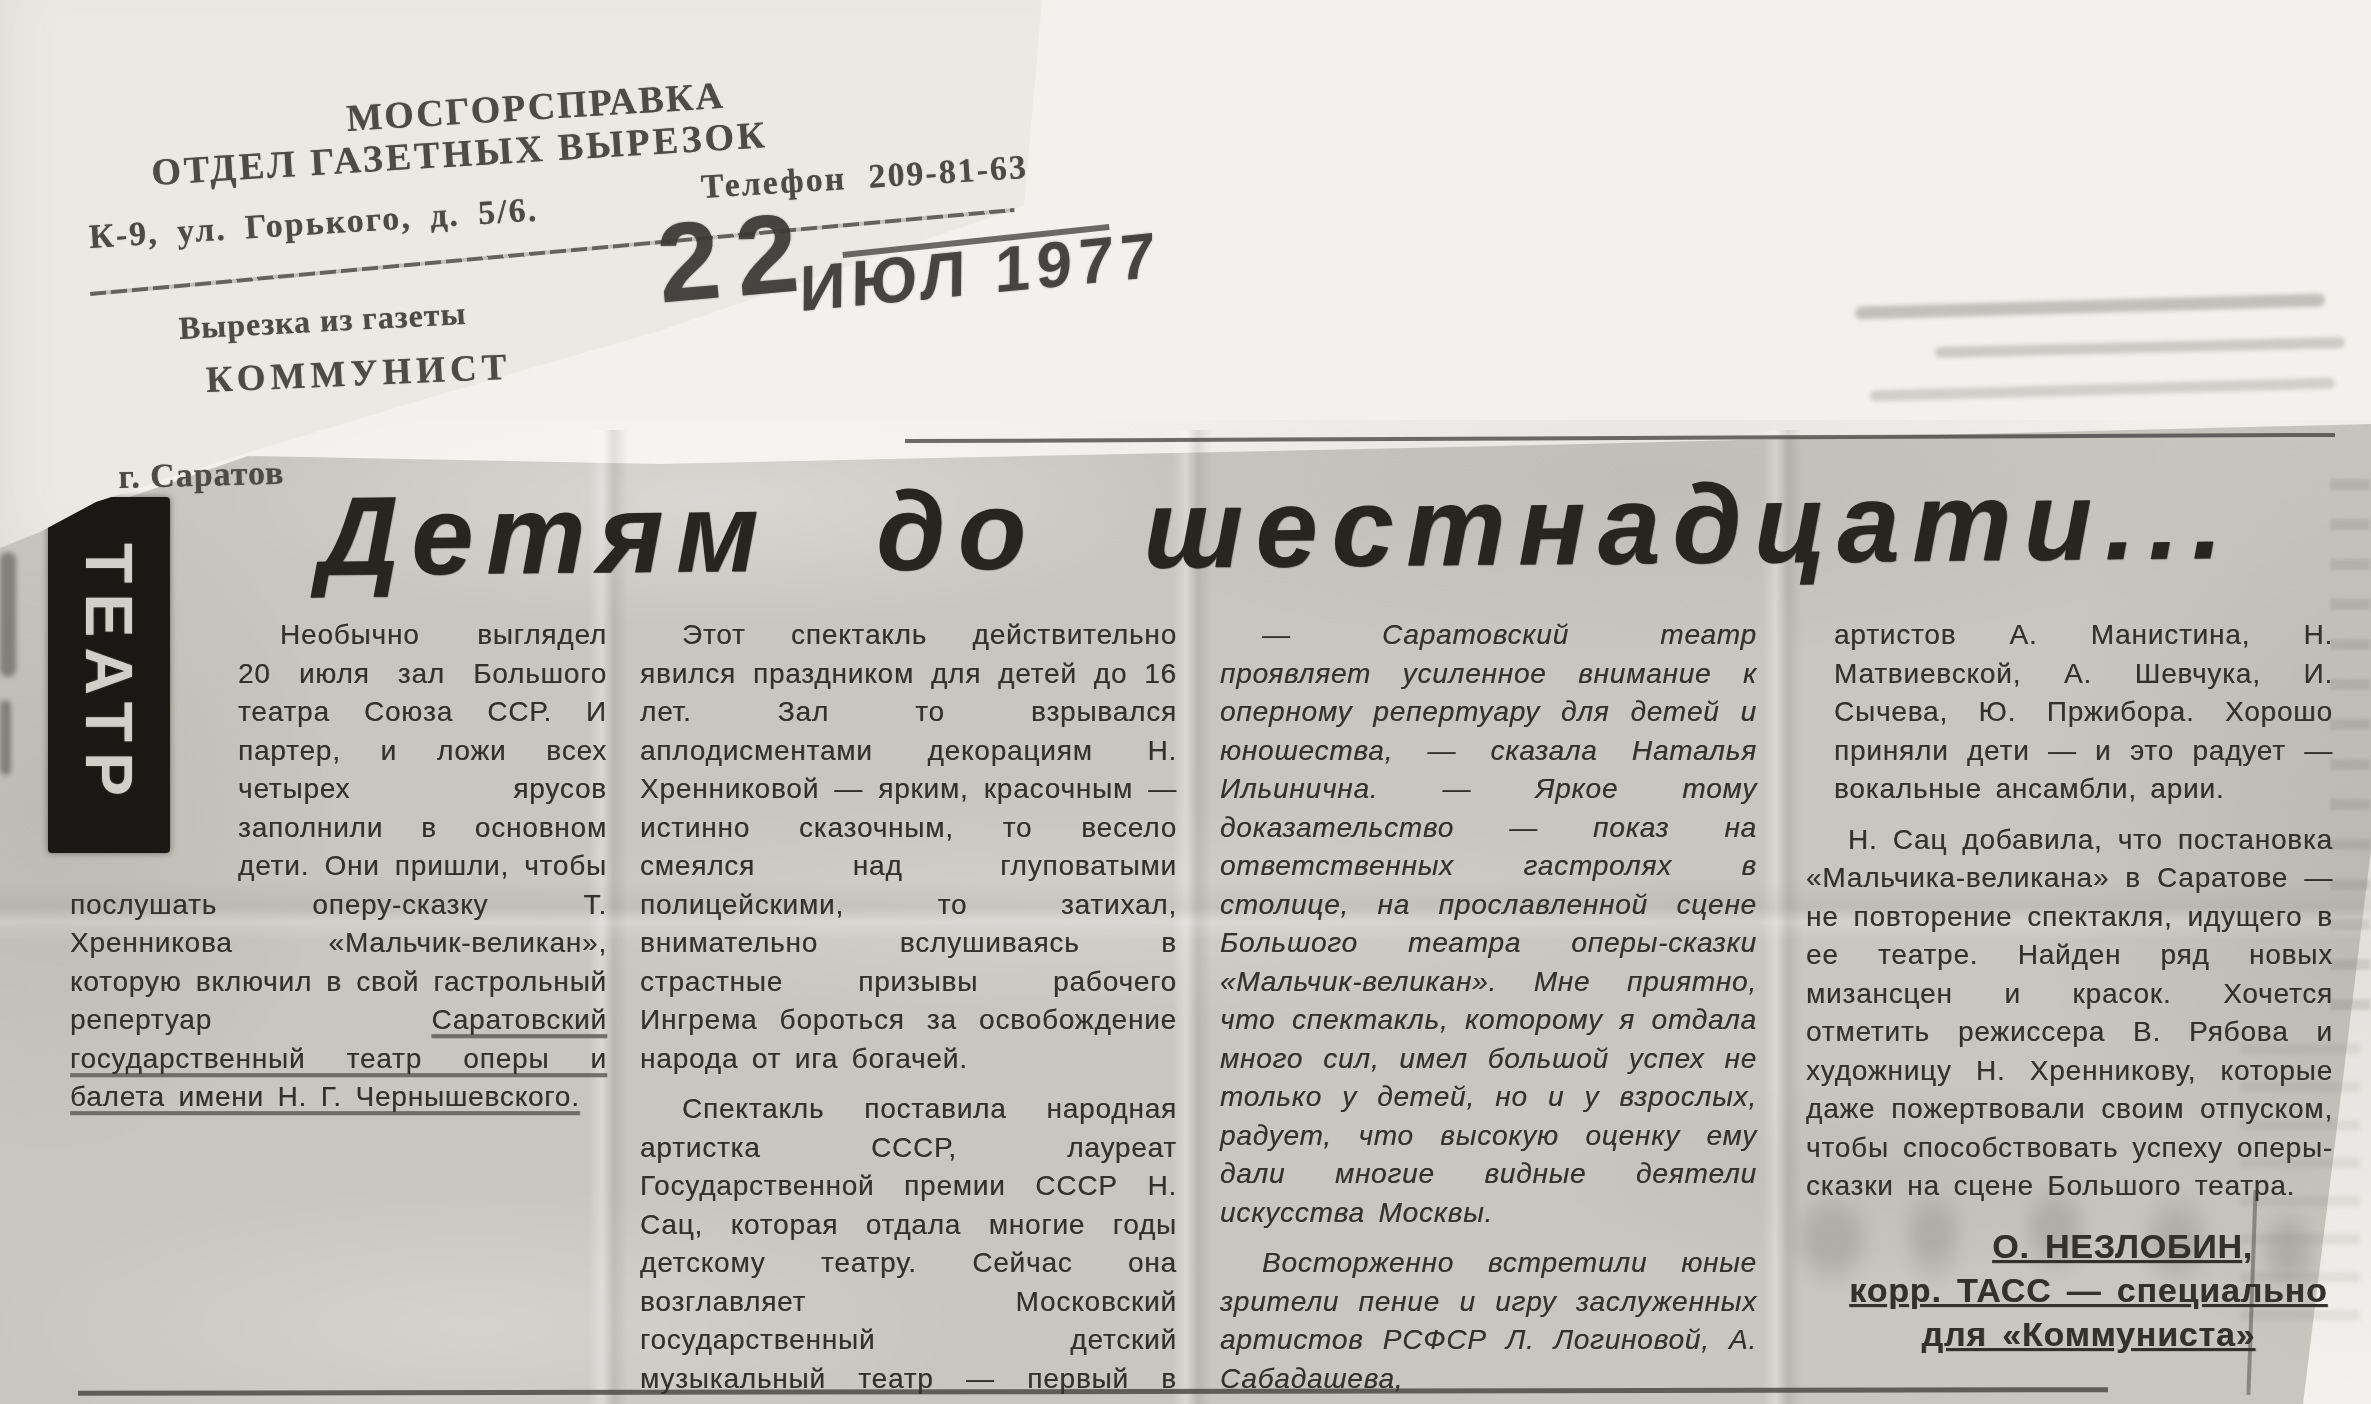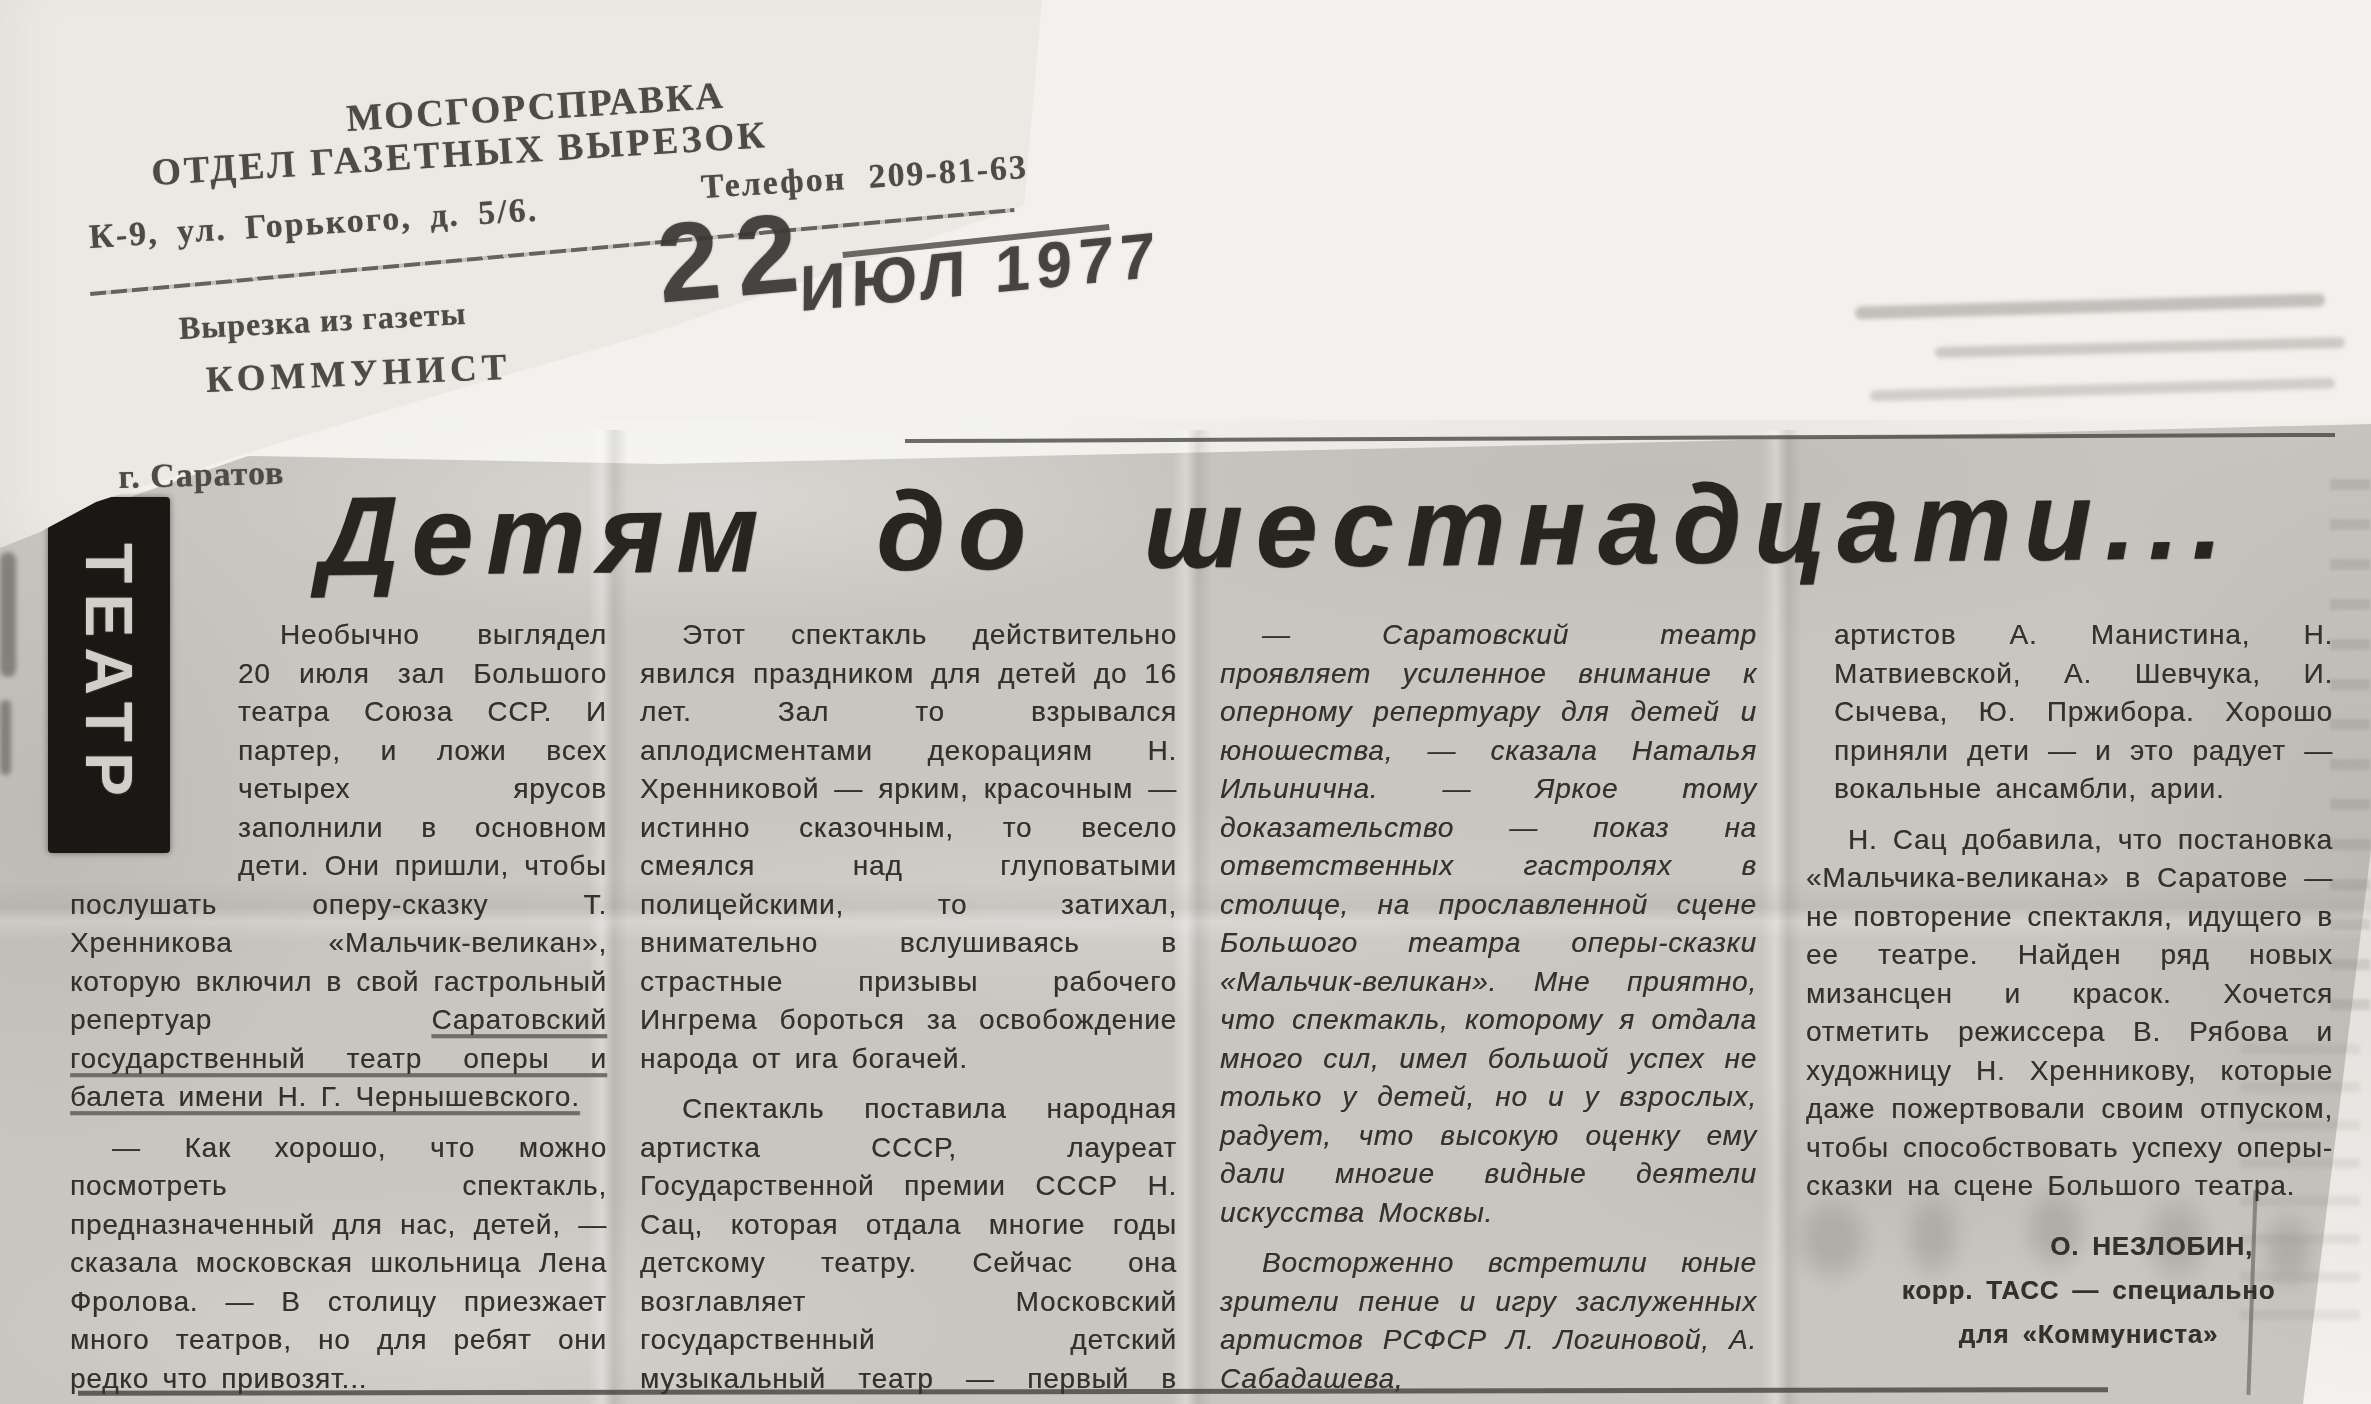--- a/index.html
+++ b/index.html
@@ -79,21 +79,21 @@
     text-shadow:0.3px 0.3px 0.5px rgba(51,49,44,.55);}
   .col p{margin:0 0 12px 0;text-indent:42px;}
   .col p.noindent{text-indent:0;margin-left:28px;}
   .col1{left:70px;width:537px;}
   .col2{left:640px;width:537px;}
   .col3{left:1220px;width:537px;font-style:italic;}
   .col4{left:1806px;width:527px;}
   .wrap-spacer{float:left;width:168px;height:242px;}
   .pencil{text-decoration:underline;text-decoration-thickness:4px;text-underline-offset:5px;
     text-decoration-color:rgba(108,103,94,.55);text-decoration-skip-ink:none;}
-  .byline{margin-top:18px;font-weight:bold;font-size:26px;line-height:44px;}
+  .byline{margin-top:18px;font-weight:bold;font-size:34px;line-height:44px;text-decoration:underline;}
   .byline .author{text-align:right;padding-right:80px;}
   .byline .b2,.byline .b3{padding-left:38px;text-align:center;}
 </style>
 </head>
 <body>
 
 <div class="page">
 
   <div class="abs ghostbar" style="left:1855px;top:300px;width:470px;height:13px;transform:rotate(-1.6deg);"></div>
   <div class="abs ghostbar" style="left:1935px;top:342px;width:410px;height:11px;transform:rotate(-1.4deg);opacity:.8;"></div>
@@ -112,21 +112,20 @@
   <div class="abs edge-blob" style="left:0;top:700px;width:11px;height:75px;"></div>
   <div class="abs rule-top"></div>
   <div class="abs rule-bottom"></div>
   <div class="abs rule-right"></div>
 
   <div class="abs headline">Детям до шестнадцати...</div>
 
   <div class="abs col col1">
     <span class="wrap-spacer"></span>
     <p><span>Необычно выглядел 20 июля зал Большого театра Союза ССР. И партер, и ложи всех четырех ярусов заполнили в основном дети. Они пришли, чтобы послушать оперу-сказку Т. Хренникова «Мальчик-великан», которую включил в свой гастрольный репертуар </span><span class="pencil">Саратовский государственный театр оперы и балета имени Н. Г. Чернышевского.</span></p>
-    <p><span>— Как хорошо, что можно посмотреть спектакль, предназначенный для нас, детей, — сказала московская школьница Лена Фролова. — В столицу приезжает много театров, но для ребят они редко что привозят...</span></p>
   </div>
 
   <div class="abs col col2">
     <p><span>Этот спектакль действительно явился праздником для детей до 16 лет. Зал то взрывался аплодисментами декорациям Н. Хренниковой — ярким, красочным — истинно сказочным, то весело смеялся над глуповатыми полицейскими, то затихал, внимательно вслушиваясь в страстные призывы рабочего Ингрема бороться за освобождение народа от ига богачей.</span></p>
     <p><span>Спектакль поставила народная артистка СССР, лауреат Государственной премии СССР Н. Сац, которая отдала многие годы детскому театру. Сейчас она возглавляет Московский государственный детский музыкальный театр — первый в мире подобный коллектив.</span></p>
   </div>
 
   <div class="abs col col3">
     <p><span>— Саратовский театр проявляет усиленное внимание к оперному репертуару для детей и юношества, — сказала Наталья Ильинична. — Яркое тому доказательство — показ на ответственных гастролях в столице, на прославленной сцене Большого театра оперы-сказки «Мальчик-великан». Мне приятно, что спектакль, которому я отдала много сил, имел большой успех не только у детей, но и у взрослых, радует, что высокую оценку ему дали многие видные деятели искусства Москвы.</span></p>
     <p><span>Восторженно встретили юные зрители пение и игру заслуженных артистов РСФСР Л. Логиновой, А. Сабадашева,</span></p>

